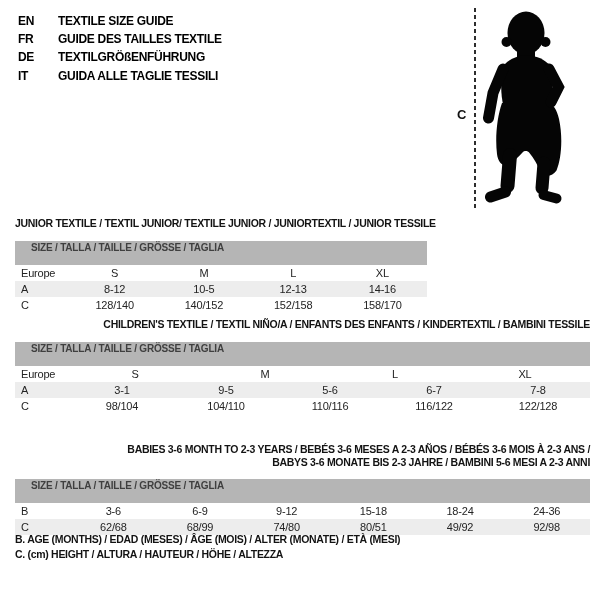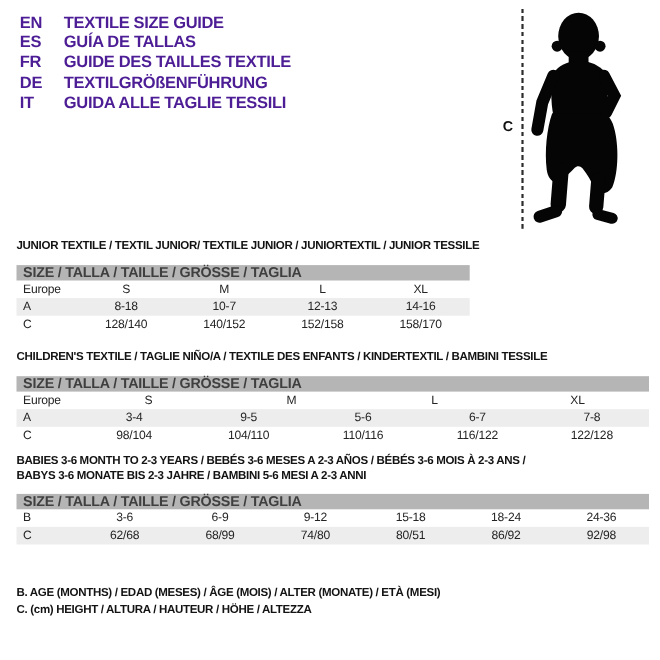--- a/index.html
+++ b/index.html
@@ -4,65 +4,61 @@
 <style>
   html,body{margin:0;padding:0;}
   body{
     width:600px;height:600px;background:#ffffff;position:relative;
     font-family:"Liberation Sans", sans-serif;color:#161616;overflow:hidden;
   }
   .canvas{position:absolute;left:0;top:0;width:600px;height:600px;background:#fff;}
 
   
   .lang-list{position:absolute;left:18px;top:12px;}
-  .lang-row{display:flex;line-height:18.2px;font-size:15px;font-weight:700;letter-spacing:-0.3px;color:#4c1d95;}
+  .lang-row{display:flex;line-height:18.2px;font-size:12px;font-weight:700;letter-spacing:-0.3px;color:#000000;}
   .lang-code{width:40px;}
 
   
   .measure-line{
     position:absolute;left:474px;top:8px;width:2px;height:200px;
     background:repeating-linear-gradient(to bottom,#2d2d2d 0 4px,transparent 4px 7px);
   }
   .measure-label{position:absolute;left:457px;top:107px;font-size:13px;font-weight:700;color:#111;}
   .baby-svg{position:absolute;left:478px;top:7px;}
 
   
   .size-table{position:absolute;left:15px;}
   .t0{top:217px;width:412px;}
   .t1{top:318px;width:575px;}
-  .t2{top:413px;width:575px;}
-  .tbl-title{font-size:10.5px;font-weight:700;line-height:13px;letter-spacing:-0.3px;color:#131313;}
+  .t2{top:443px;width:575px;}
+  .tbl-title{font-size:10.5px;font-weight:700;line-height:13px;letter-spacing:-0.3px;color:#131313;text-align:right;}
   .tbl-title-line{white-space:nowrap;}
   .tbl-header{
-    margin-top:11px;height:14px;line-height:13.5px;background:#b5b5b5;color:#3f3f3f;
-    font-size:13px;font-weight:700;letter-spacing:-0.2px;padding-left:6px;white-space:nowrap;
+    margin-top:11px;height:24px;line-height:13.5px;background:#b5b5b5;color:#3f3f3f;
+    font-size:10px;font-weight:700;letter-spacing:-0.2px;padding-left:16px;white-space:nowrap;
   }
   .t2 .tbl-header{margin-top:10px;}
   .tbl-row{display:flex;height:16px;line-height:16px;font-size:11px;color:#242424;letter-spacing:-0.2px;}
   .tbl-row.alt{background:#ededed;}
   .cell-label{width:55px;padding-left:6px;box-sizing:border-box;}
   .cell-val{flex:1;text-align:center;}
 
   
   .footnotes{position:absolute;left:15px;top:532px;}
   .footnote{font-size:10.5px;font-weight:700;line-height:14.6px;letter-spacing:-0.3px;color:#131313;white-space:nowrap;}
 </style>
 </head>
 <body>
 
 <div class="canvas">
 
   <div class="lang-list" id="langList">
       <div class="lang-row">
         <span class="lang-code">EN</span>
         <span class="lang-label">TEXTILE SIZE GUIDE</span>
-      </div>
-      <div class="lang-row">
-        <span class="lang-code">ES</span>
-        <span class="lang-label">GUÍA DE TALLAS</span>
       </div>
       <div class="lang-row">
         <span class="lang-code">FR</span>
         <span class="lang-label">GUIDE DES TAILLES TEXTILE</span>
       </div>
       <div class="lang-row">
         <span class="lang-code">DE</span>
         <span class="lang-label">TEXTILGRÖßENFÜHRUNG</span>
       </div>
       <div class="lang-row">
@@ -101,48 +97,48 @@
         <div class="tbl-header">SIZE / TALLA / TAILLE / GRÖSSE / TAGLIA</div>
         <div class="tbl-row">
           <div class="cell-label">Europe</div>
           <div class="cell-val">S</div>
           <div class="cell-val">M</div>
           <div class="cell-val">L</div>
           <div class="cell-val">XL</div>
         </div>
         <div class="tbl-row alt">
           <div class="cell-label">A</div>
-          <div class="cell-val">8-18</div>
-          <div class="cell-val">10-7</div>
+          <div class="cell-val">8-12</div>
+          <div class="cell-val">10-5</div>
           <div class="cell-val">12-13</div>
           <div class="cell-val">14-16</div>
         </div>
         <div class="tbl-row">
           <div class="cell-label">C</div>
           <div class="cell-val">128/140</div>
           <div class="cell-val">140/152</div>
           <div class="cell-val">152/158</div>
           <div class="cell-val">158/170</div>
         </div>
       </section>
       <section class="size-table t1">
         <div class="tbl-title">
-          <div class="tbl-title-line">CHILDREN'S TEXTILE / TAGLIE NIÑO/A / TEXTILE DES ENFANTS / KINDERTEXTIL / BAMBINI TESSILE</div>
+          <div class="tbl-title-line">CHILDREN'S TEXTILE / TEXTIL NIÑO/A / ENFANTS DES ENFANTS / KINDERTEXTIL / BAMBINI TESSILE</div>
         </div>
         <div class="tbl-header">SIZE / TALLA / TAILLE / GRÖSSE / TAGLIA</div>
         <div class="tbl-row">
           <div class="cell-label">Europe</div>
           <div class="cell-val">S</div>
           <div class="cell-val">M</div>
           <div class="cell-val">L</div>
           <div class="cell-val">XL</div>
         </div>
         <div class="tbl-row alt">
           <div class="cell-label">A</div>
-          <div class="cell-val">3-4</div>
+          <div class="cell-val">3-1</div>
           <div class="cell-val">9-5</div>
           <div class="cell-val">5-6</div>
           <div class="cell-val">6-7</div>
           <div class="cell-val">7-8</div>
         </div>
         <div class="tbl-row">
           <div class="cell-label">C</div>
           <div class="cell-val">98/104</div>
           <div class="cell-val">104/110</div>
           <div class="cell-val">110/116</div>
@@ -164,21 +160,21 @@
           <div class="cell-val">15-18</div>
           <div class="cell-val">18-24</div>
           <div class="cell-val">24-36</div>
         </div>
         <div class="tbl-row alt">
           <div class="cell-label">C</div>
           <div class="cell-val">62/68</div>
           <div class="cell-val">68/99</div>
           <div class="cell-val">74/80</div>
           <div class="cell-val">80/51</div>
-          <div class="cell-val">86/92</div>
+          <div class="cell-val">49/92</div>
           <div class="cell-val">92/98</div>
         </div>
       </section>
     </div>
 
   <div class="footnotes" id="footnotes">
       <div class="footnote">B. AGE (MONTHS) / EDAD (MESES) / ÂGE (MOIS) / ALTER (MONATE) / ETÀ (MESI)</div>
       <div class="footnote">C. (cm) HEIGHT / ALTURA / HAUTEUR / HÖHE / ALTEZZA</div>
     </div>
 

